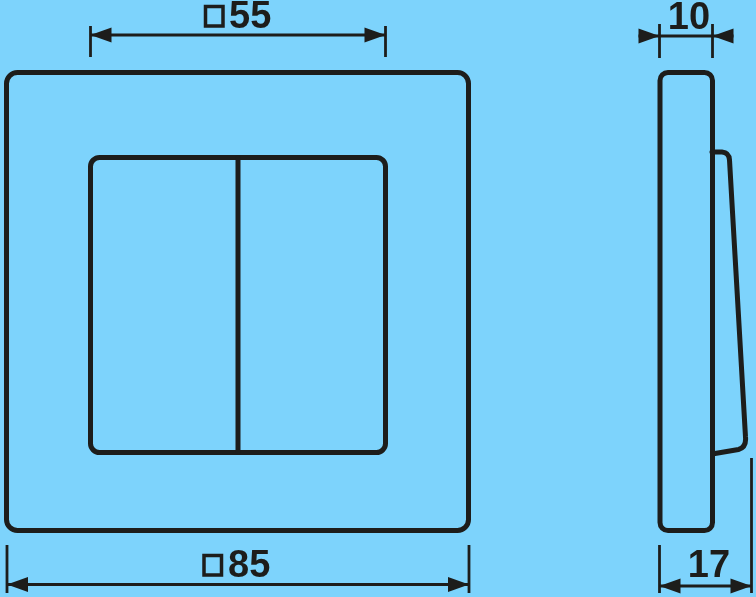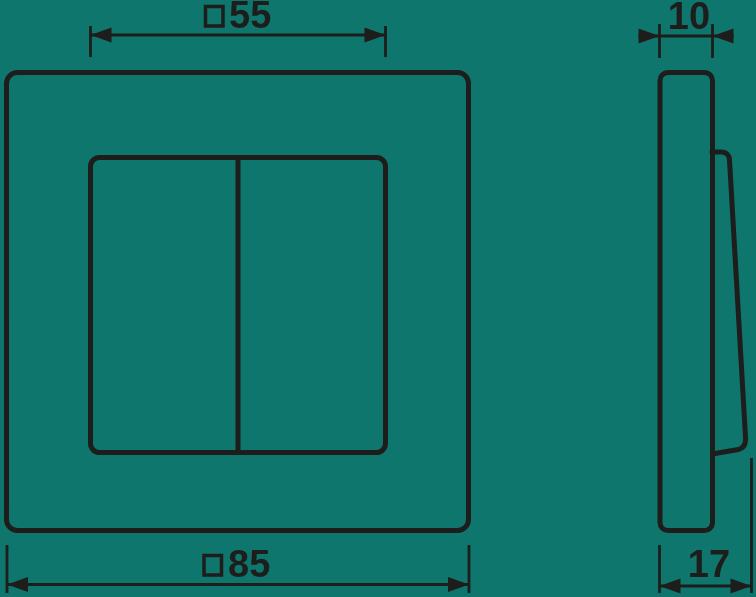--- a/index.html
+++ b/index.html
@@ -4,21 +4,21 @@
 <style>
   html, body {
     margin: 0;
     padding: 0;
     background: #ffffff;
   }
   .canvas {
     position: relative;
     width: 756px;
     height: 597px;
-    background: #0f766e;
+    background: #7dd3fc;
     overflow: hidden;
   }
   svg { display: block; }
   .outline {
     fill: none;
     stroke: #1d1d1b;
     stroke-width: 5;
     stroke-linecap: round;
     stroke-linejoin: round;
   }

